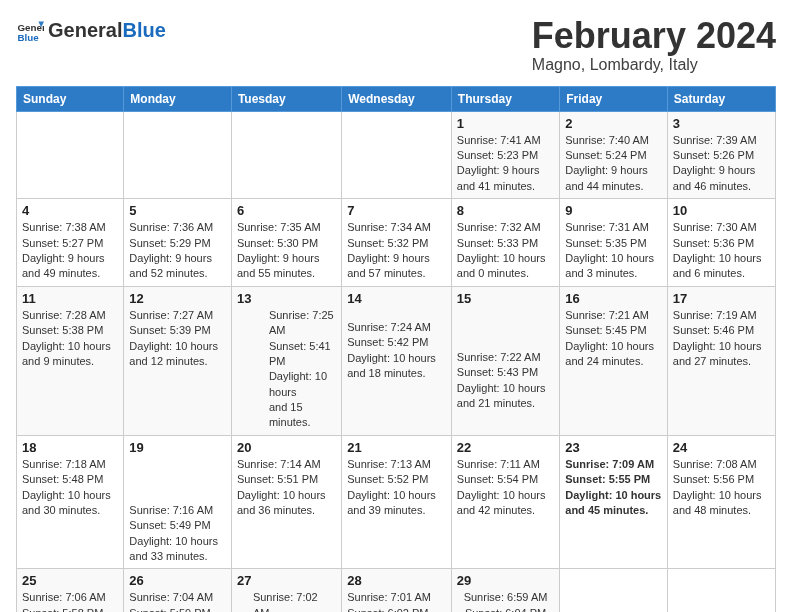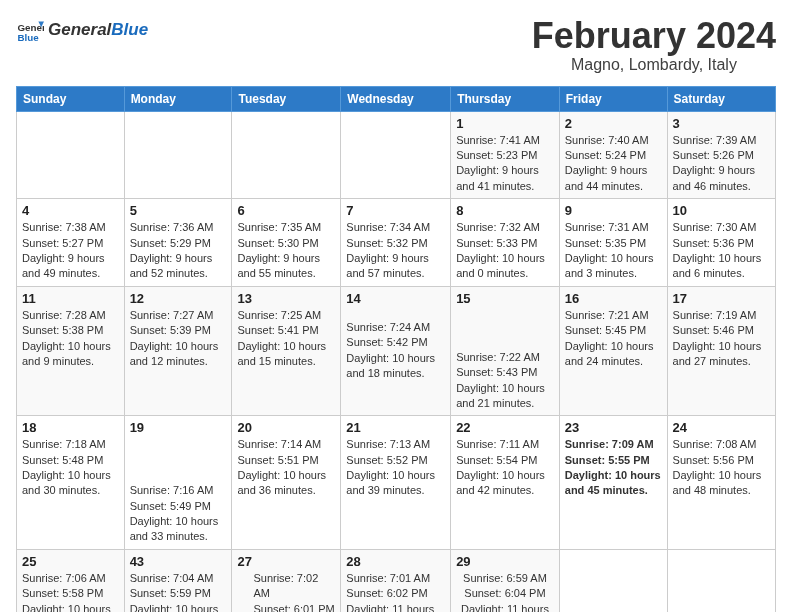--- a/index.html
+++ b/index.html
@@ -19,21 +19,21 @@
     .logo {
       display: flex;
       align-items: center;
       gap: 4px;
     }
     .logo-icon {
       width: 28px;
       height: 28px;
     }
     .title-block {
-      text-align: center;
+      text-align: left;
     }
     .month-title {
       font-size: 36px;
       font-weight: bold;
       color: #333;
       line-height: 1.1;
     }
     .location-subtitle {
       font-size: 16px;
       color: #404040;
@@ -84,21 +84,21 @@
 <body>
 
 <div class="header">
   <div class="logo">
     <svg class="logo-icon" viewBox="0 0 40 40">
       <text x="2" y="22" font-size="14" font-weight="bold" fill="#333">General</text>
       <text x="2" y="35" font-size="14" font-weight="bold" fill="#1a6bbd">Blue</text>
       <polygon points="32,8 40,8 36,16" fill="#2d7ac7"></polygon>
     </svg>
     <div>
-      <div style="font-size:17px;font-weight:bold;line-height:1.2;font-style:italic;">
+      <div style="font-size:20px;font-weight:bold;line-height:1.2;">
         <span style="color:#333">General</span><span style="color:#1a6bbd">Blue</span>
       </div>
     </div>
   </div>
   <div class="title-block">
     <div class="month-title">February 2024</div>
     <div class="location-subtitle">Magno, Lombardy, Italy</div>
   </div>
 </div>
 
@@ -203,21 +203,21 @@
         </td>
         <td>
           <span class="day-num">12</span>
           <div class="day-detail" style="white-space: pre-line;">Sunrise: 7:27 AM
 Sunset: 5:39 PM
 Daylight: 10 hours
 and 12 minutes.</div>
         </td>
         <td>
           <span class="day-num">13</span>
-          <div class="day-detail" style="white-space: pre-line;">Sunrise: 7:25 AM
+          <div class="day-detail" style="white-space: pre-line; margin-left: 32px;">Sunrise: 7:25 AM
 Sunset: 5:41 PM
 Daylight: 10 hours
 and 15 minutes.</div>
         </td>
         <td>
           <span class="day-num">14</span>
           <div class="day-detail" style="white-space: pre-line; margin-top: 14px;">Sunrise: 7:24 AM
 Sunset: 5:42 PM
 Daylight: 10 hours
 and 18 minutes.</div>
@@ -297,21 +297,21 @@
       </tr>
       <tr>
         <td>
           <span class="day-num">25</span>
           <div class="day-detail" style="white-space: pre-line;">Sunrise: 7:06 AM
 Sunset: 5:58 PM
 Daylight: 10 hours
 and 51 minutes.</div>
         </td>
         <td>
-          <span class="day-num">43</span>
+          <span class="day-num">26</span>
           <div class="day-detail" style="white-space: pre-line;">Sunrise: 7:04 AM
 Sunset: 5:59 PM
 Daylight: 10 hours
 and 55 minutes.</div>
         </td>
         <td>
           <span class="day-num">27</span>
           <div class="day-detail" style="white-space: pre-line; margin-left: 16px;">Sunrise: 7:02 AM
 Sunset: 6:01 PM
 Daylight: 10 hours

